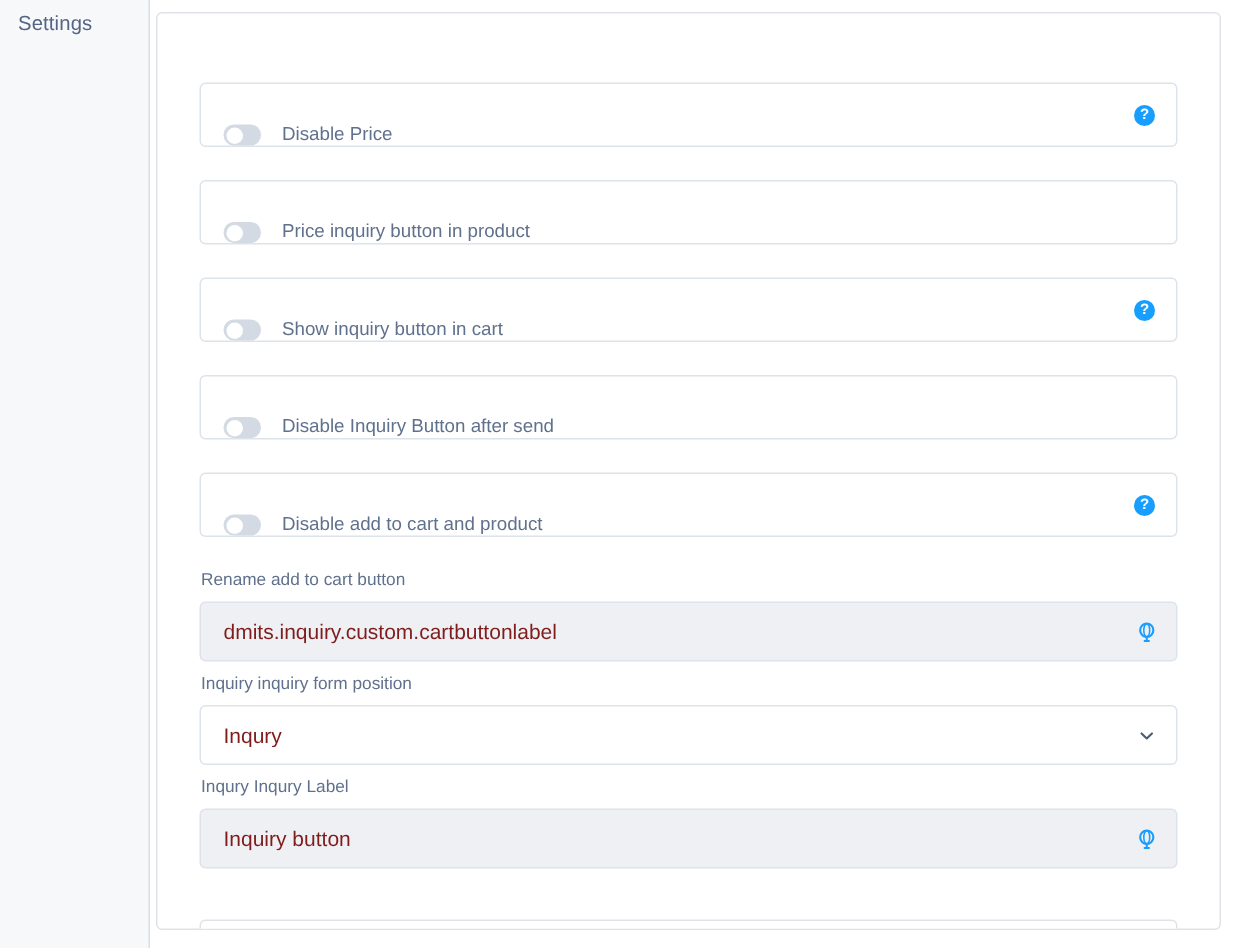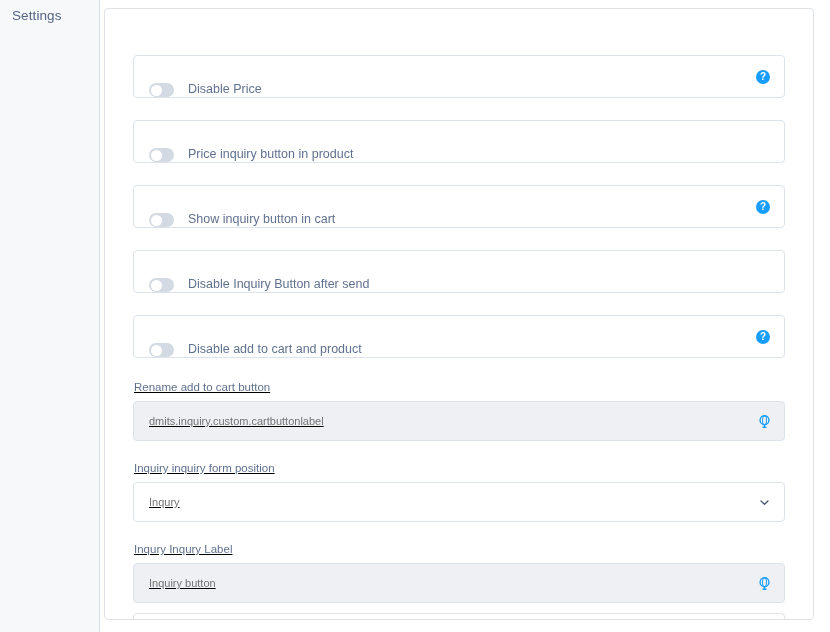--- a/index.html
+++ b/index.html
@@ -100,21 +100,21 @@
     background: #189eff;
     color: #ffffff;
     font-size: 10px;
     font-weight: bold;
     line-height: 14px;
     text-align: center;
     font-family: "Liberation Sans", sans-serif;
   }
 
   
-  .field-group { margin-bottom: 20px; text-decoration: underline; }
+  .field-group { margin-bottom: 8px; }
   .field-label {
     font-size: 11.5px;
     color: #60718d;
     margin-bottom: 7px;
     line-height: 14px;
     padding-left: 1px;
   }
   .field-control {
     position: relative;
     height: 40px;
@@ -123,22 +123,22 @@
     display: flex;
     align-items: center;
     padding: 0 38px 0 15px;
     background: #ffffff;
   }
   .field-control.disabled {
     background: #eff0f4;
     border-color: #dde3ea;
   }
   .field-value {
-    font-size: 11px;
-    color: #737373;
+    font-size: 14px;
+    color: #7f1d1d;
     line-height: 16px;
     white-space: nowrap;
     overflow: hidden;
     text-overflow: ellipsis;
   }
   .globe-icon {
     position: absolute;
     right: 12px;
     top: 50%;
     transform: translateY(-50%);

